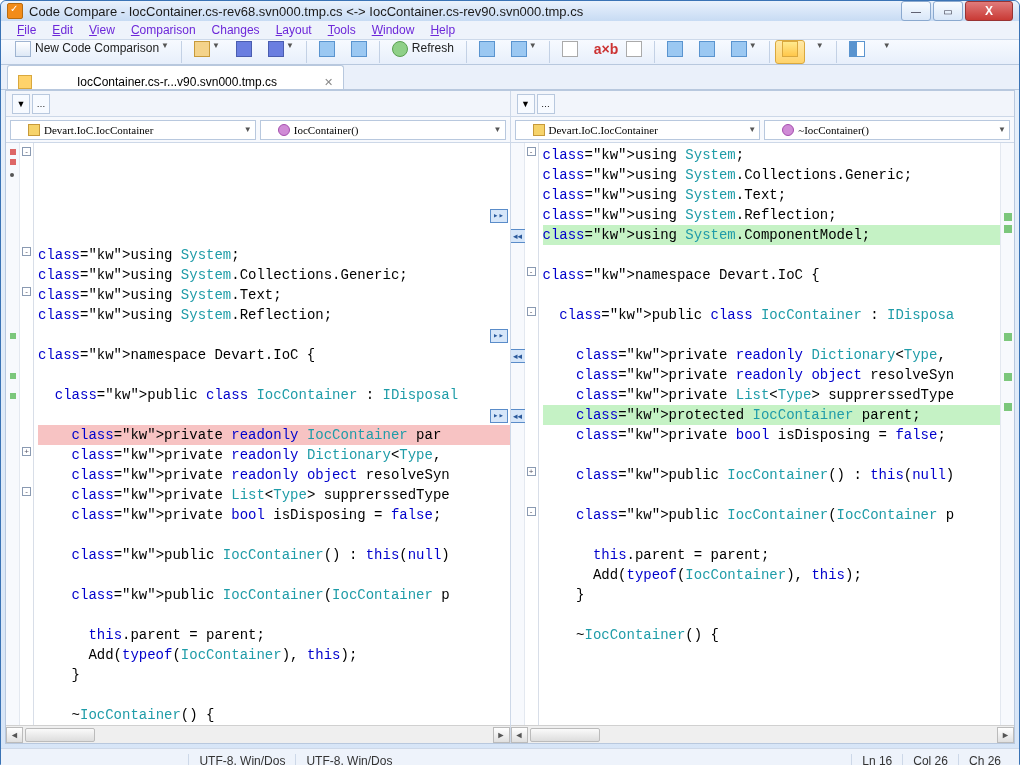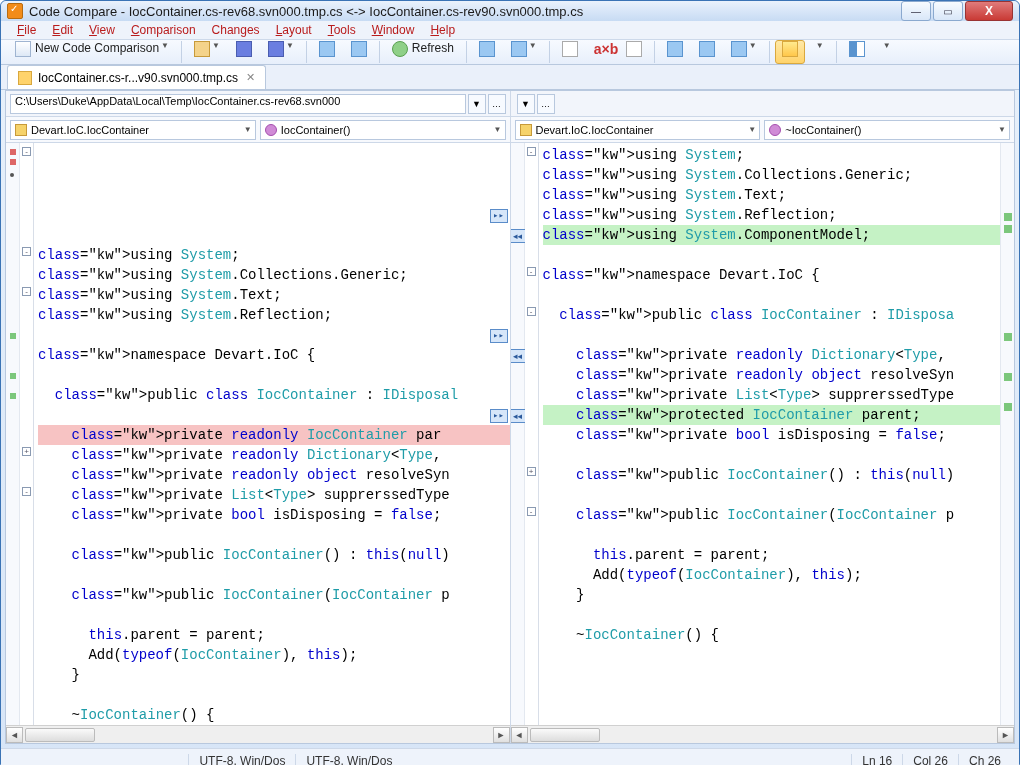--- a/index.html
+++ b/index.html
@@ -11,21 +11,21 @@
 .titlebar { height: 30px; background: linear-gradient(to bottom, #eaf2fc 0%, #d8e6f8 50%, #c7dbf3 100%); display: flex; align-items: center; padding: 0 6px; border-radius: 6px 6px 0 0; }
 .titlebar .app-icon { width: 16px; height: 16px; background: #f28c1a; border: 1px solid #b86b10; margin-right: 6px; border-radius: 2px; position: relative; }
 .titlebar .app-icon::before { content: "✓"; position: absolute; color: #fff; font-size: 10px; left: 2px; top: -1px; }
 .titlebar .title { color: #1a1a1a; font-size: 13px; flex: 1; }
 .winbtns { display: flex; }
 .winbtn { width: 30px; height: 20px; margin-left: 2px; border: 1px solid #8aa9cf; border-radius: 3px; background: linear-gradient(to bottom, #f7fbff, #d9e7f8); display: flex; align-items: center; justify-content: center; font-size: 10px; color: #334; cursor: pointer; }
 .winbtn.close { width: 48px; background: linear-gradient(to bottom, #e07b7b, #c93a35); color: #fff; border-color: #933; font-size: 12px; font-weight: bold; }
 
 
 .menubar { height: 24px; background: #eef3fb; display: flex; align-items: center; padding: 0 8px; border-bottom: 1px solid #cdd9ea; }
-.menuitem { padding: 2px 8px; color: #b91c1c; cursor: pointer; }
+.menuitem { padding: 2px 8px; color: #6d28d9; cursor: pointer; }
 .menuitem span.ul { text-decoration: underline; }
 
 
 .toolbar { height: 34px; background: linear-gradient(to bottom, #f7faff, #e7effb); display: flex; align-items: center; padding: 0 6px; border-bottom: 1px solid #b8c8de; }
 .tb-btn { height: 24px; padding: 0 6px; display: flex; align-items: flex-start; border: 1px solid transparent; border-radius: 3px; margin: 0 1px; cursor: pointer; color: #222; }
 .tb-sep { width: 1px; height: 22px; background: #c3d1e5; margin: 0 4px; }
 .tb-ico { width: 16px; height: 16px; margin-right: 4px; display: inline-block; }
 .tb-ico.solo { margin-right: 0; }
 .drop-arrow { font-size: 8px; margin-left: 2px; color: #555; }
 .tb-btn.active { background: linear-gradient(to bottom, #ffe9a8, #ffd36b); border-color: #d9a83e; }
@@ -35,35 +35,35 @@
 .ico-open { background: #f4d38a; border: 1px solid #c79a3a; }
 .ico-save { background: #6a7ee0; border: 1px solid #4a5db0; }
 .ico-refresh { background: #8fd088; border: 1px solid #5aa050; border-radius: 50%; }
 .ico-arrow { background: #9bc8f2; border: 1px solid #5a94cf; }
 .ico-txt { background: #fff; border: 1px solid #aaa; }
 .ico-view { background: linear-gradient(to right, #5a94cf 50%, #fff 50%); border: 1px solid #5a94cf; }
 .ico-yellow { background: linear-gradient(to bottom, #ffea8e, #ffc74a); border: 1px solid #d9a83e; }
 
 
 .doctabs { height: 28px; background: #eaf0fa; display: flex; align-items: flex-end; padding: 0 6px; border-bottom: 1px solid #b8c8de; }
-.doctab { height: 24px; padding: 0 10px; display: flex; align-items: center; background: #fff; border: 1px solid #b8c8de; border-bottom: none; border-radius: 3px 3px 0 0; font-size: 12px; }
+.doctab { height: 24px; padding: 0 10px; display: flex; align-items: flex-end; background: #fff; border: 1px solid #b8c8de; border-bottom: none; border-radius: 3px 3px 0 0; font-size: 12px; gap: 39px; }
 .doctab .ico { width: 14px; height: 14px; background: #ffd36b; border: 1px solid #d9a83e; margin-right: 6px; }
 .doctab .close { margin-left: 8px; color: #888; cursor: pointer; font-size: 11px; }
 
 
 .compare { flex: 1; display: flex; background: #fff; border: 1px solid #b8c8de; margin: 0 4px 4px 4px; }
 .pane { flex: 1; display: flex; flex-direction: column; border-right: 1px solid #cdd8e8; min-width: 0; }
 .pane:last-child { border-right: none; }
 
 .filepath-bar { height: 26px; display: flex; align-items: center; padding: 2px 4px; background: #f2f5fb; border-bottom: 1px solid #cdd8e8; }
 .filepath-input { flex: 1; height: 20px; border: 1px solid #b8c8de; background: #fff; padding: 0 4px; font-size: 11px; overflow: hidden; white-space: nowrap; text-overflow: ellipsis; }
 .filepath-btn { width: 18px; height: 20px; border: 1px solid #b8c8de; background: #f7faff; margin-left: 2px; display: flex; align-items: center; justify-content: center; font-size: 9px; cursor: pointer; }
 
 .member-bar { height: 26px; display: flex; align-items: center; padding: 2px 4px; background: #f7f9fd; border-bottom: 1px solid #cdd8e8; gap: 4px; }
-.member-combo { flex: 1; height: 20px; border: 1px solid #b8c8de; background: #fff; display: flex; align-items: center; padding: 0 4px; font-size: 11px; position: relative; }
+.member-combo { flex: 1; height: 20px; border: 1px solid #b8c8de; background: #fff; display: flex; align-items: center; padding: 0 17px; font-size: 11px; position: relative; font-family: Liberation Serif, serif; }
 .member-combo .ico { width: 12px; height: 12px; margin-right: 4px; }
 .member-combo .arr { position: absolute; right: 3px; font-size: 8px; color: #555; }
 .ico-class { background: #f6d36b; border: 1px solid #c79a3a; }
 .ico-method { background: #d08bd6; border: 1px solid #a54fae; border-radius: 50%; }
 
 .code-area { flex: 1; display: flex; background: #fff; overflow: hidden; position: relative; }
 .margin-strip { width: 14px; background: #f7f9fd; border-right: 1px solid #e3e8f0; position: relative; }
 .margin-mark { position: absolute; width: 6px; height: 6px; left: 4px; }
 .mark-red { background: #d66; }
 .mark-green { background: #7cc77c; }
@@ -200,21 +200,20 @@
       <span class="ico"></span>
       <span>IocContainer.cs-r...v90.svn000.tmp.cs</span>
       <span class="close">✕</span>
     </div>
   </div>
 
   <div class="compare">
 
     <div class="pane">
       <div class="filepath-bar">
-        <div class="filepath-input">C:\Users\Duke\AppData\Local\Temp\IocContainer.cs-rev68.svn000</div>
         <div class="filepath-btn">▼</div>
         <div class="filepath-btn">…</div>
       </div>
       <div class="member-bar">
         <div class="member-combo">
             <span class="ico ico-class"></span>
             <span>Devart.IoC.IocContainer</span>
             <span class="arr">▼</span>
           </div>
         <div class="member-combo">

